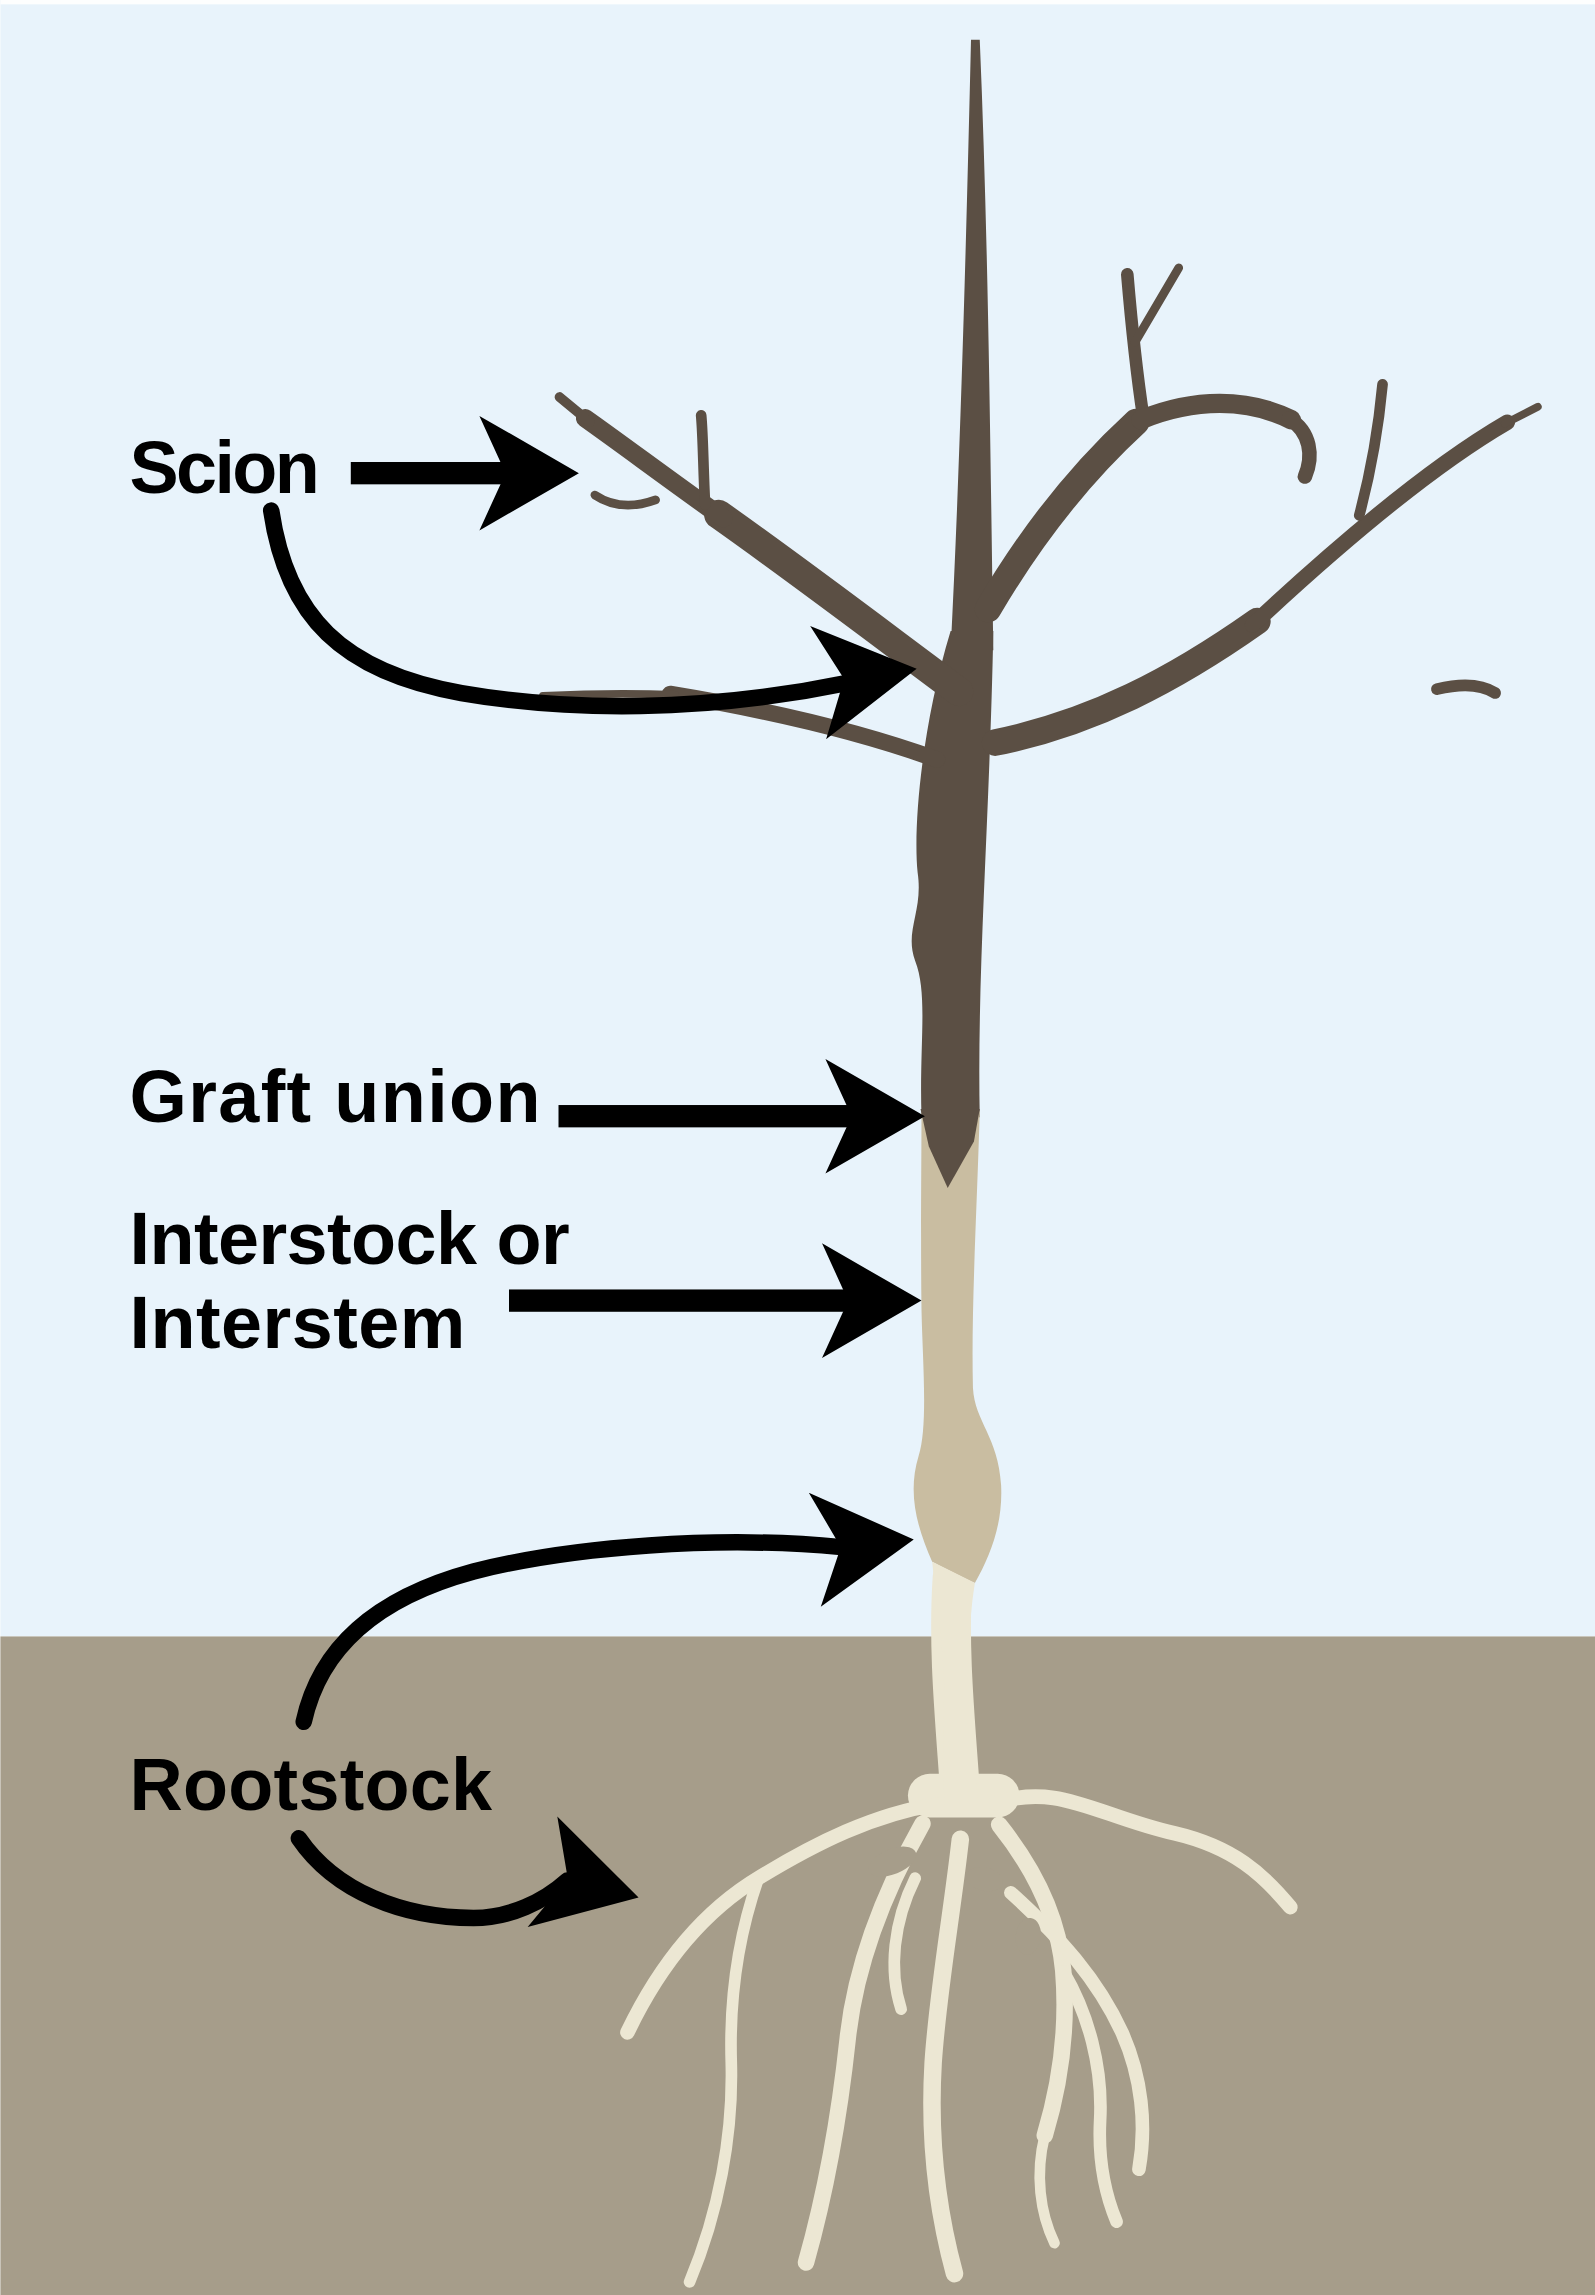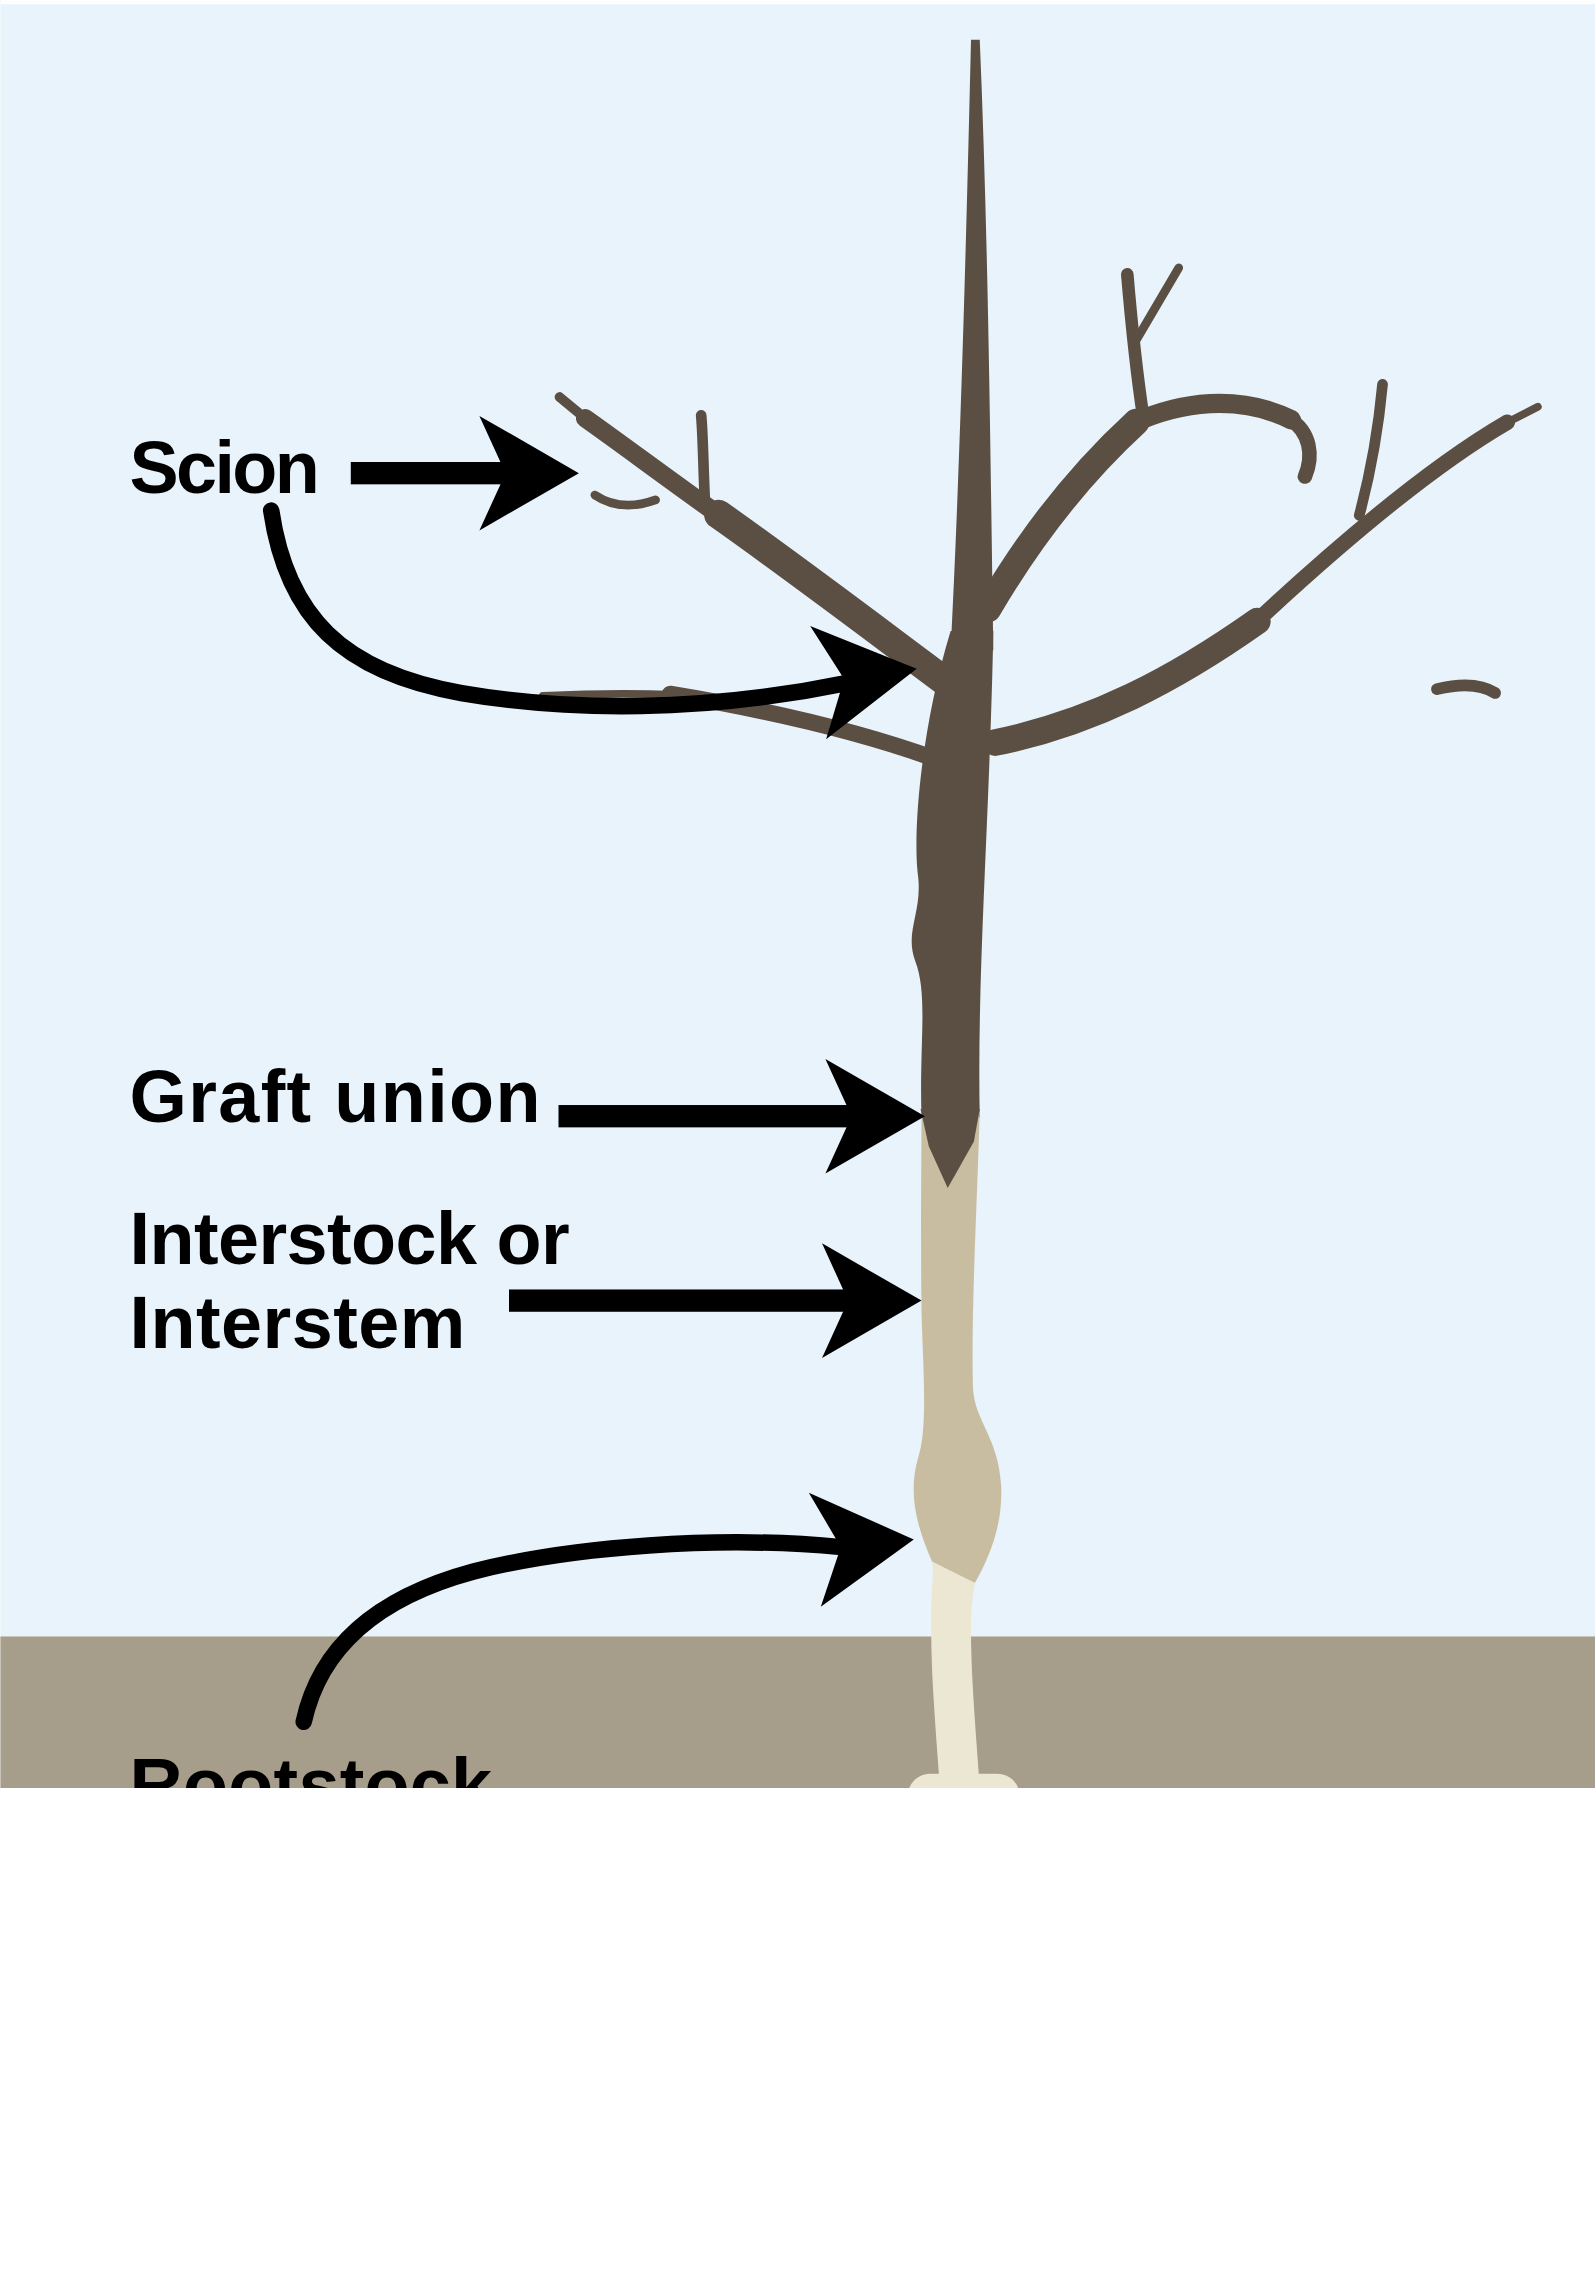--- a/index.html
+++ b/index.html
@@ -1,16 +1,16 @@
 <!DOCTYPE html>
 <html style="font-size:7.8px"><head>
 <meta charset="utf-8">
 <style>
   html,body{margin:0;padding:0;background:#ffffff;}
-  .stage{position:relative;width:1596px;height:1788px;overflow:hidden;}
+  .stage{position:relative;width:1596px;height:2295px;overflow:hidden;}
   svg{display:block;}
   text{
     font-family:"Liberation Sans", sans-serif;
     font-weight:700;
     letter-spacing:-2px;
   }
 </style>
 </head>
 <body>
 

